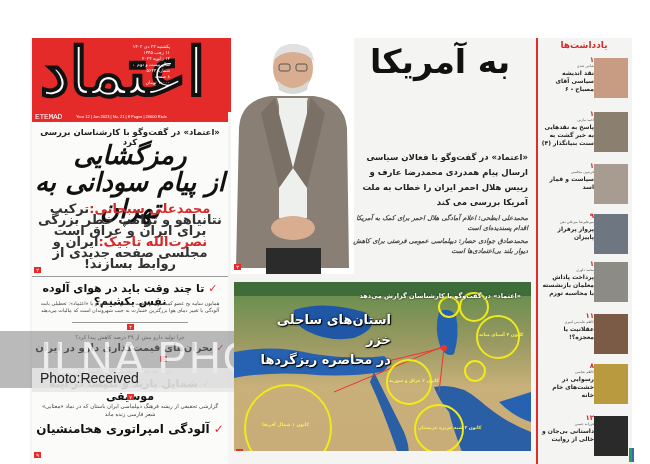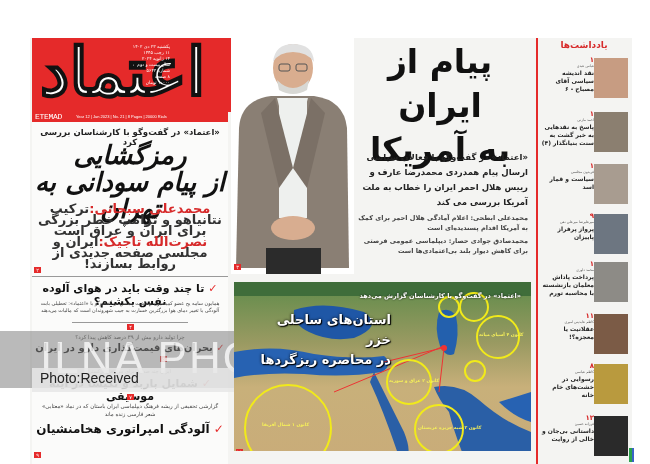--- a/index.html
+++ b/index.html
@@ -25,21 +25,21 @@
   .story-sub { position:absolute; left:6px; width:184px; text-align:center; font-size:5px; line-height:7px; color:#444; }
   
   .wm-band { position:absolute; left:0; top:331px; width:240px; height:57px; background:rgba(130,130,130,0.55); }
   .wm-text { position:absolute; left:40px; top:333px; font-family:"Liberation Sans", sans-serif; font-size:44px; color:rgba(255,255,255,0.75); direction:ltr; letter-spacing:2px; white-space:nowrap; }
   .wm-received-bg { position:absolute; left:32px; top:368px; width:214px; height:24px; background:rgba(230,230,230,0.85); }
   .wm-received { position:absolute; left:40px; top:370px; font-family:"Liberation Sans", sans-serif; font-size:14px; color:#222; direction:ltr; }
   
   .portrait { position:absolute; left:231px; top:38px; width:123px; height:236px; background:#fff; }
   .main-head { position:absolute; left:352px; top:40px; width:176px; text-align:center; font-weight:bold; color:#111; font-size:33px; line-height:44px; }
   .main-sub { position:absolute; left:352px; top:150px; width:176px; text-align:right; font-size:8.5px; line-height:15px; font-weight:bold; color:#222; }
-  .main-quotes { position:absolute; left:352px; top:213px; width:176px; text-align:right; font-size:6.5px; line-height:10px; font-weight:bold; color:#444; }
+  .main-quotes { position:absolute; left:352px; top:213px; width:176px; text-align:right; font-size:6.5px; line-height:10px; font-weight:bold; color:#444;font-style:italic; }
   .map { position:absolute; left:234px; top:282px; width:297px; height:169px; overflow:hidden; }
   .map-kicker { position:absolute; right:10px; top:10px; font-size:6.5px; color:#fff; font-weight:bold; text-shadow:0 0 2px #000; white-space:nowrap; }
   .map-title { position:absolute; left:17px; top:28px; font-size:13px; line-height:20px; color:#fff; font-weight:bold; text-shadow:0 0 3px #000, 1px 1px 1px #000; text-align:right; width:140px; }
   .map-circle { position:absolute; border:2px solid #f1ea1a; border-radius:50%; }
   .map-label { position:absolute; font-size:4.5px; color:#f5ef5a; font-weight:bold; text-align:center; white-space:nowrap; }
   
   .sidebar { position:absolute; left:536px; top:38px; width:94px; height:426px; background:#f4f4f2; border-left:2px solid #e52a2a; }
   .sb-title { position:absolute; left:0; top:2px; width:92px; text-align:center; font-size:9px; font-weight:bold; color:#d72a2a; }
   .sb-item { position:absolute; left:0; width:92px; height:45px; }
   .sb-photo { position:absolute; left:56px; top:2px; width:34px; height:40px; background:#aaa; }
@@ -118,21 +118,20 @@
     <path d="M46 42 Q62 58 78 42 L76 52 Q62 60 48 52 Z" fill="#d8d8d4"></path>
     <rect x="48" y="26" width="11" height="7" rx="2" fill="none" stroke="#555" stroke-width="1"></rect>
     <rect x="65" y="26" width="11" height="7" rx="2" fill="none" stroke="#555" stroke-width="1"></rect>
     <ellipse cx="62" cy="190" rx="22" ry="12" fill="#d8ad90"></ellipse>
     <rect x="35" y="210" width="55" height="26" fill="#2b2b2b"></rect>
   </svg>
   <span class="pgnum" style="position:absolute;left:3px;top:226px">۳</span>
 </div>
 
 <div class="main-head">
-  <div>پیام از ایران</div>
   <div>به آمریکا</div>
 </div>
 <div class="main-sub">«اعتماد» در گفت‌وگو با فعالان سیاسی ارسال پیام همدردی محمدرضا عارف و رییس هلال احمر ایران را خطاب به ملت آمریکا بررسی می کند</div>
 <div class="main-quotes">
   <div style="margin-bottom:3px">محمدعلی ابطحی: اعلام آمادگی هلال احمر برای کمک به آمریکا اقدام پسندیده‌ای است</div>
   <div>محمدصادق جوادی حصار: دیپلماسی عمومی فرصتی برای کاهش دیوار بلند بی‌اعتمادی‌ها است</div>
 </div>
 
 <div class="map">
   <svg width="297" height="175" viewBox="0 0 297 175">

